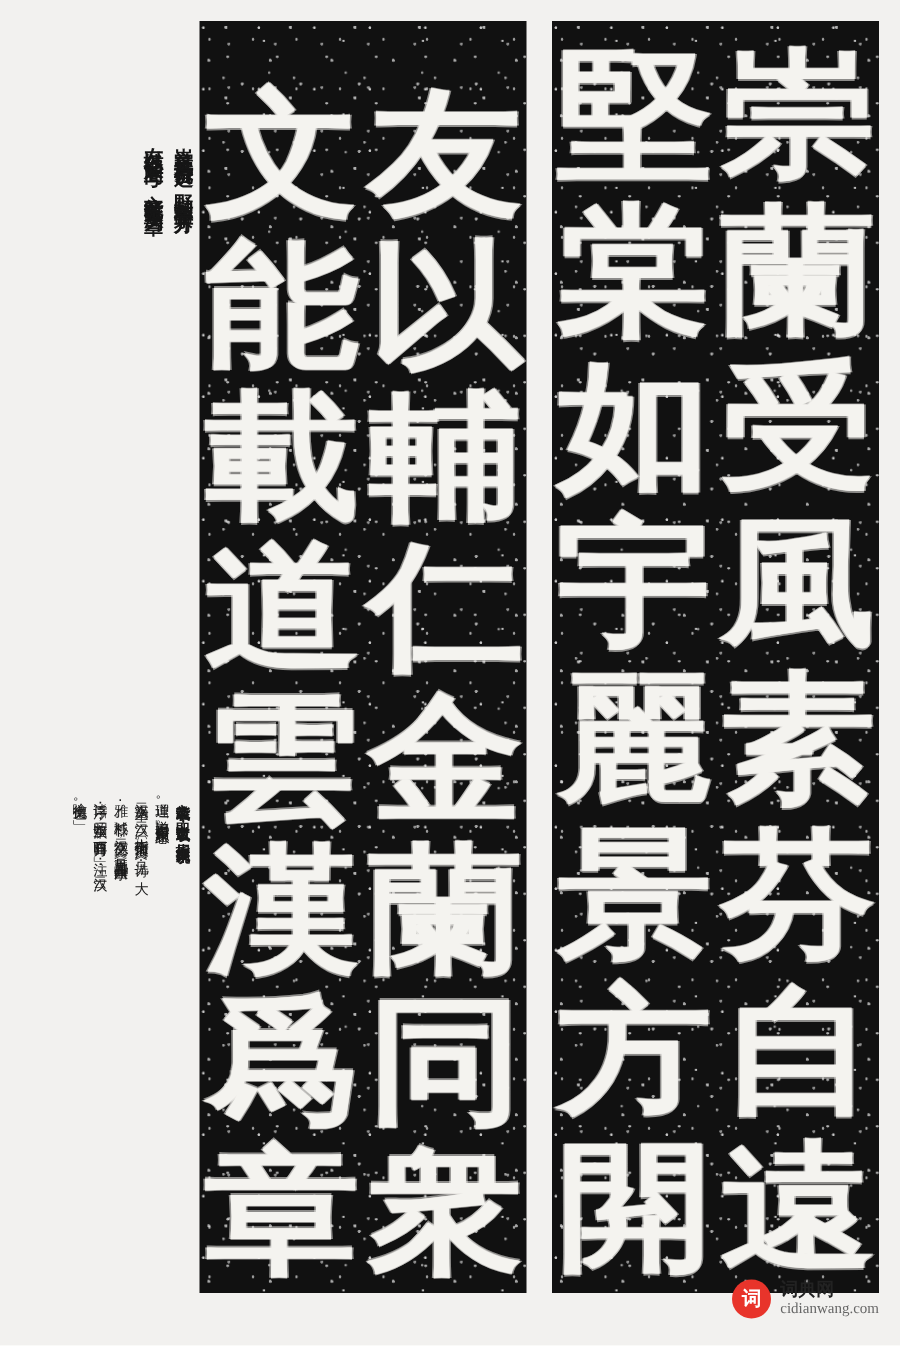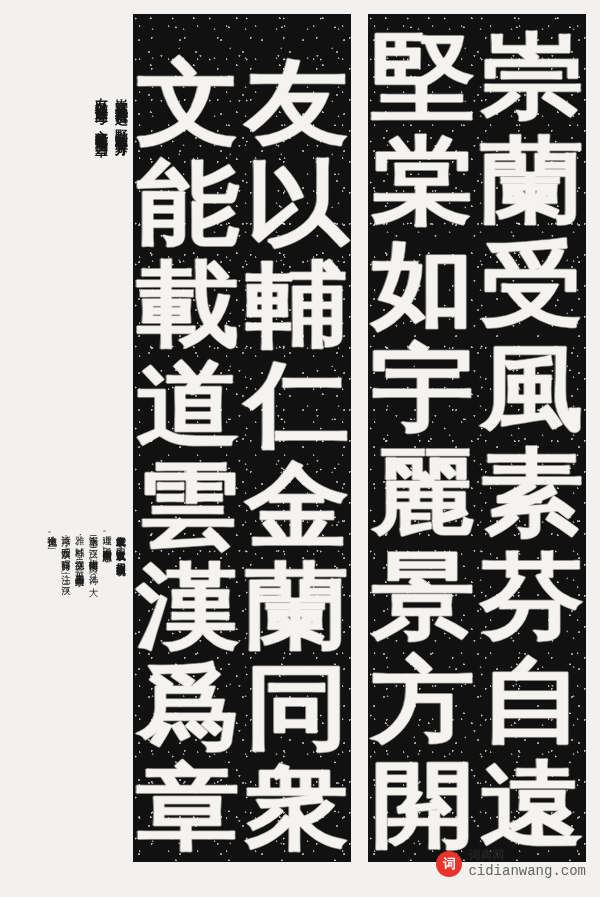--- a/index.html
+++ b/index.html
@@ -149,21 +149,21 @@
     width: 26px; height: 26px;
     border-radius: 50%;
     background: #e8342b;
     color: #ffffff;
     display: flex; align-items: center; justify-content: center;
     font-size: 13px; font-weight: 700;
     font-family: "DejaVu Sans", sans-serif;
   }
   #wm-texts { display: flex; flex-direction: column; line-height: 1.15; }
   #wm-title { font-size: 12px; color: #222; font-weight: 700; }
-  #wm-sub { font-size: 14px; color: #666; font-family: Liberation Mono, monospace; }
+  #wm-sub { font-size: 10px; color: #666; font-family: Liberation Serif, serif; }
 </style>
 </head>
 <body>
 
 <div class="page">
 
   <div class="rubbing" id="panel-right">
     <div class="rubbing-col col-a">
       <div class="glyph">崇</div>
       <div class="glyph">蘭</div>

